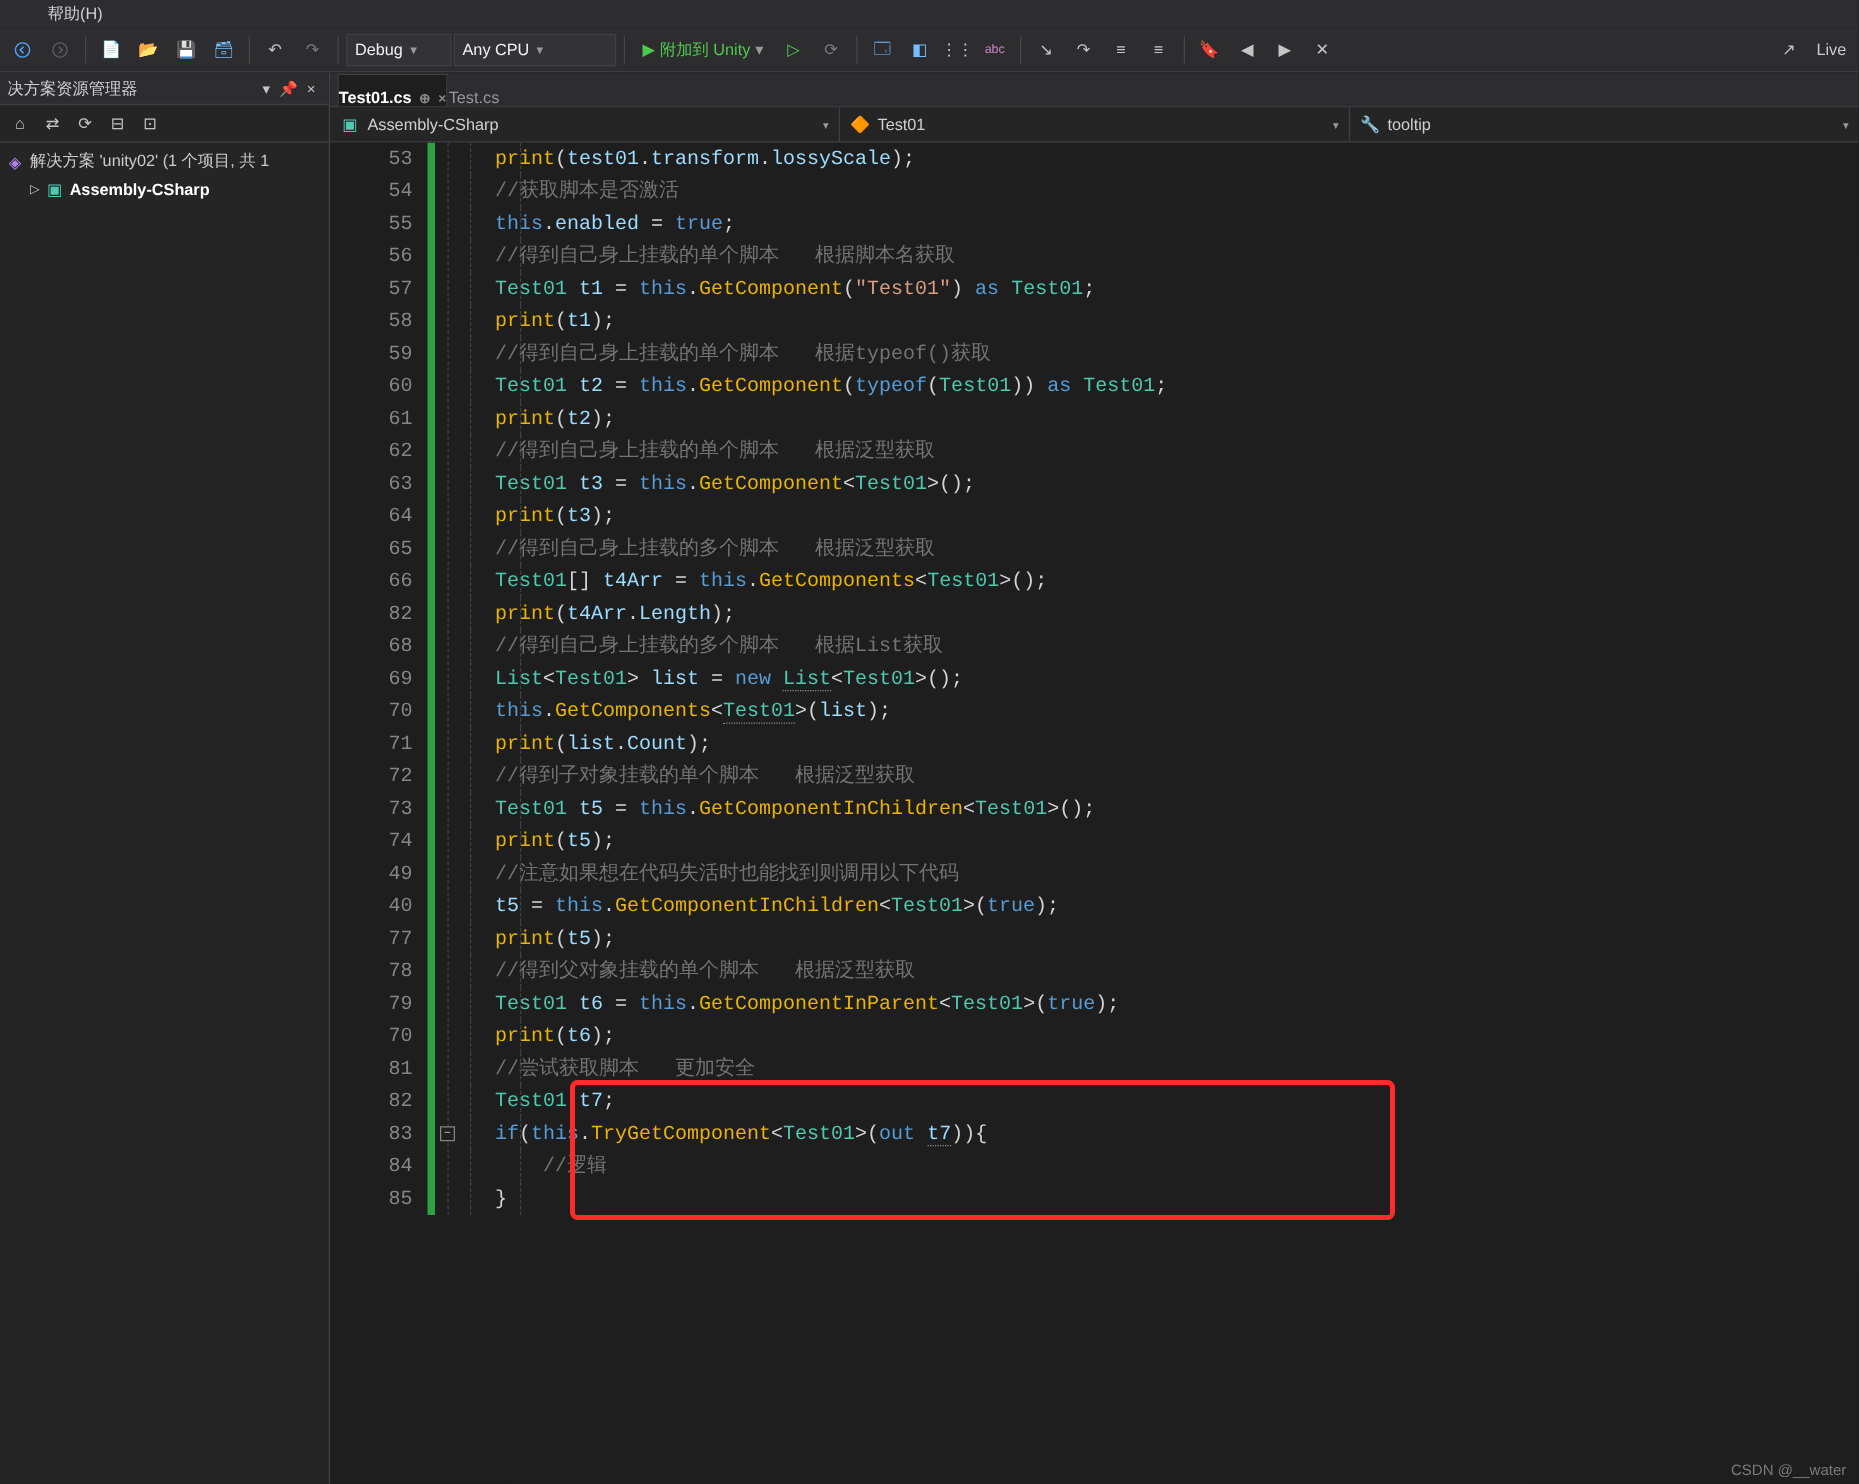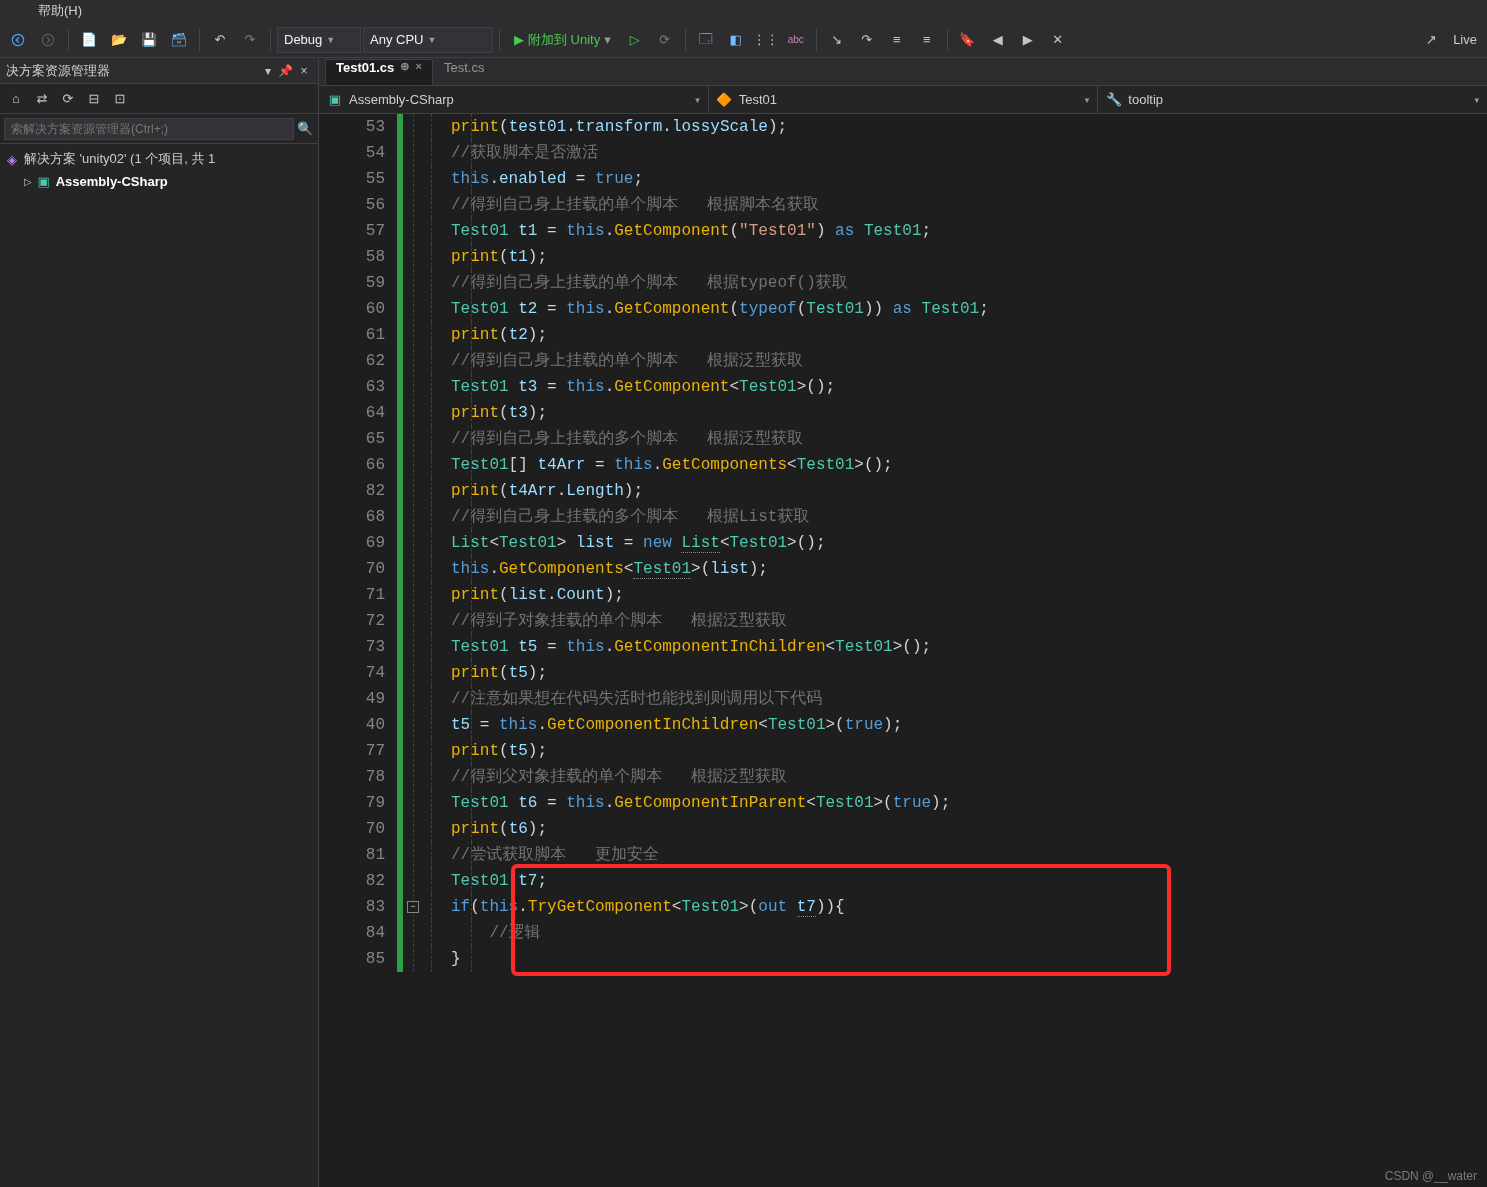--- a/index.html
+++ b/index.html
@@ -50,21 +50,21 @@
   }
   .tb-combo .chev { font-size: 9px; color: #999; }
   .run-btn { color: #4ec94e; display: flex; align-items: center; gap: 4px; padding: 0 8px; height: 26px; cursor:pointer; }
 
   .main {
     display: flex;
     height: calc(100% - 58px);
     position: relative;
   }
   .sidebar {
-    width: 319px;
+    width: 264px;
     background: #252526;
     border-right: 1px solid #3f3f46;
     display: flex; flex-direction: column;
   }
   .panel-title {
     height: 26px;
     background: #2d2d30;
     display: flex; align-items: center; justify-content: space-between;
     padding: 0 6px;
     border-bottom: 1px solid #3f3f46;
@@ -100,22 +100,22 @@
   }
   .tabs {
     height: 28px;
     background:#2d2d30;
     display:flex; align-items:flex-end;
     padding-left: 6px;
     border-bottom: 1px solid #3f3f46;
   }
   .tab {
     height: 26px;
-    padding: 0 10px;
-    display:flex; align-items:flex-start; gap:6px;
+    padding: 0 0;
+    display:flex; align-items:flex-end; gap:6px;
     color:#969696;
     background:#2d2d30;
     border:1px solid transparent;
     border-bottom:none;
     cursor:pointer;
   }
   .tab.active {
     background:#1e1e1e;
     color:#fff;
     border-color:#3f3f46;
@@ -243,24 +243,20 @@
         <span class="ic">📌</span>
         <span class="ic">×</span>
       </div>
     </div>
     <div class="sidebar-toolbar">
       <span class="ic">⌂</span>
       <span class="ic">⇄</span>
       <span class="ic">⟳</span>
       <span class="ic">⊟</span>
       <span class="ic">⊡</span>
-    </div>
-    <div class="search-row">
-      <input type="text" placeholder="索解决方案资源管理器(Ctrl+;)" style="">
-      <span class="ic" style="color:#c5c5c5">🔍</span>
     </div>
     <div class="tree">
       <div class="tree-row">
         <span class="tree-icon" style="color:#b084eb">◈</span>
         <span>解决方案 'unity02' (1 个项目, 共 1</span>
       </div>
       <div class="tree-row indent">
         <span style="color:#c5c5c5;font-size:10px">▷</span>
         <span class="tree-icon" style="color:#4ec9b0">▣</span>
         <span style="font-weight:bold;color:#fff">Assembly-CSharp</span>

